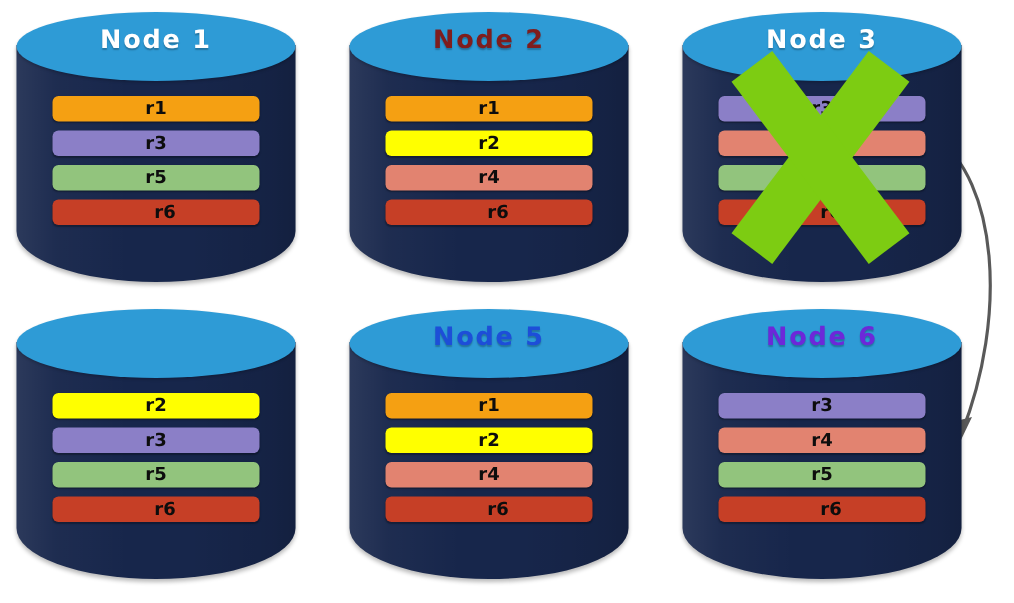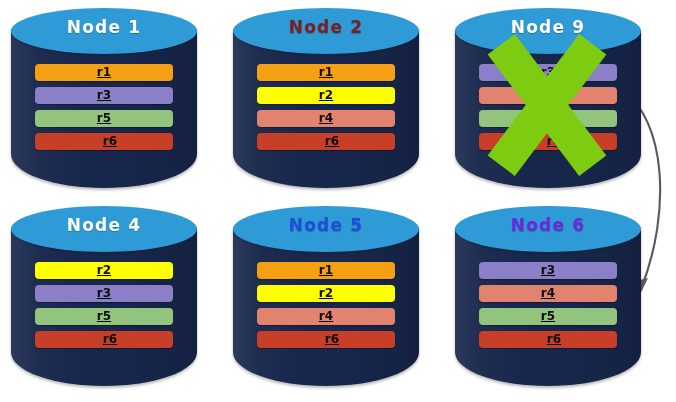--- a/index.html
+++ b/index.html
@@ -85,21 +85,20 @@
     text-shadow: 0 1px 1px rgba(0,0,0,0.25);
     white-space: nowrap;
   }
 
   
   .records {
     position: absolute;
     left: 24px;
     top: 56px;
     width: 138px;
-    text-decoration: underline;
   }
 
   .rec {
     position: relative;
     height: 17px;
     margin-bottom: 6px;
     border-radius: 4px;
     color: #0d0d0d;
     font-size: 12px;
     font-weight: bold;
@@ -172,37 +171,36 @@
         <div class="rec" style="background: rgb(245, 160, 18); color: rgb(13, 13, 13);">r1</div>
         <div class="rec" style="background: rgb(255, 255, 0); color: rgb(13, 13, 13);">r2</div>
         <div class="rec" style="background: rgb(226, 131, 112); color: rgb(13, 13, 13);">r4</div>
         <div class="rec" style="background: rgb(198, 63, 38); color: rgb(13, 13, 13);">r6</div>
       </div>
     </div>
     <div class="node" style="left: 455px; top: 8px;">
       <div class="body" style="background: rgb(23, 38, 75);"></div>
       <div class="shade"></div>
       <div class="top" style="background: rgb(46, 155, 214);"></div>
-      <div class="title" style="color: rgb(255, 255, 255);">Node 9</div>
+      <div class="title" style="color: rgb(255, 255, 255);">Node 3</div>
       <div class="records">
         <div class="rec" style="background: rgb(139, 127, 199); color: rgb(13, 13, 13);">r3</div>
         <div class="rec" style="background: rgb(226, 131, 112); color: rgb(13, 13, 13);">r4</div>
         <div class="rec" style="background: rgb(146, 196, 125); color: rgb(13, 13, 13);">r5</div>
         <div class="rec" style="background: rgb(198, 63, 38); color: rgb(13, 13, 13);">r6</div>
       </div>
       <div class="cross">
         <div class="bar a" style="background: rgb(125, 204, 18);"></div>
         <div class="bar b" style="background: rgb(125, 204, 18);"></div>
       </div>
     </div>
     <div class="node" style="left: 11px; top: 206px;">
       <div class="body" style="background: rgb(23, 38, 75);"></div>
       <div class="shade"></div>
       <div class="top" style="background: rgb(46, 155, 214);"></div>
-      <div class="title" style="color: rgb(255, 255, 255);">Node 4</div>
       <div class="records">
         <div class="rec" style="background: rgb(255, 255, 0); color: rgb(13, 13, 13);">r2</div>
         <div class="rec" style="background: rgb(139, 127, 199); color: rgb(13, 13, 13);">r3</div>
         <div class="rec" style="background: rgb(146, 196, 125); color: rgb(13, 13, 13);">r5</div>
         <div class="rec" style="background: rgb(198, 63, 38); color: rgb(13, 13, 13);">r6</div>
       </div>
     </div>
     <div class="node" style="left: 233px; top: 206px;">
       <div class="body" style="background: rgb(23, 38, 75);"></div>
       <div class="shade"></div>

